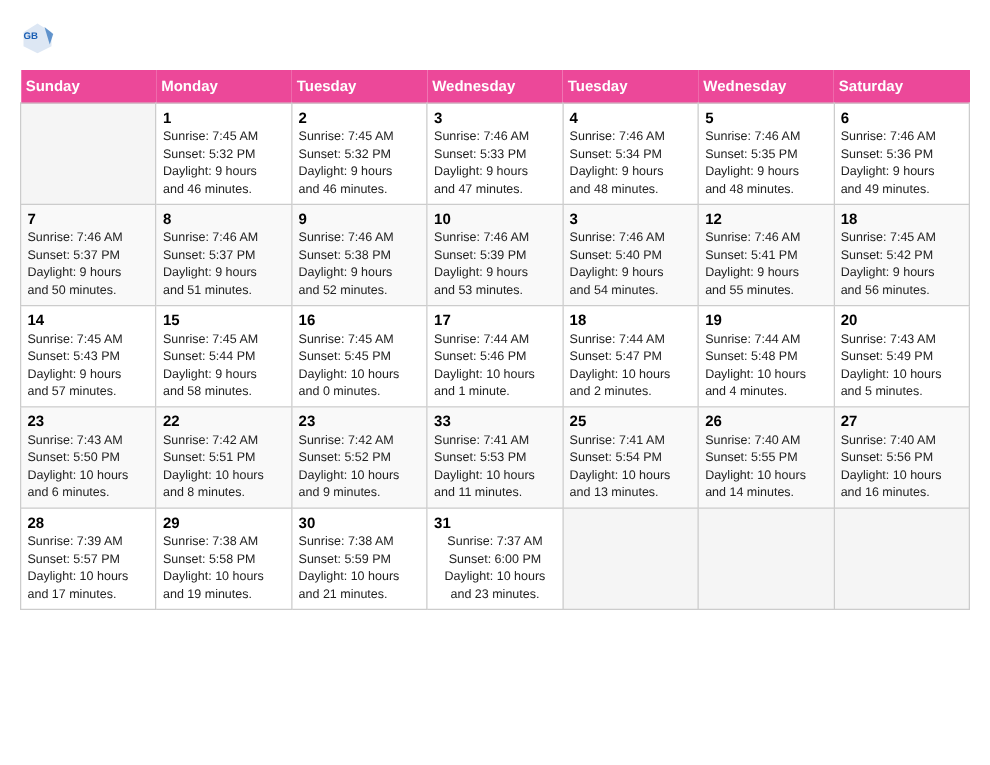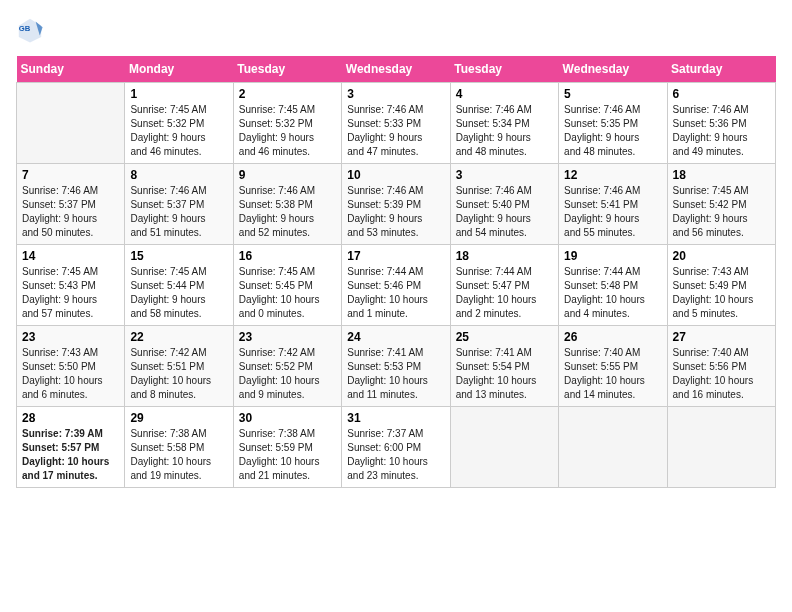--- a/index.html
+++ b/index.html
@@ -267,21 +267,21 @@
 and 8 minutes.</div>
         </td>
         <td>
           <div class="day-num">23</div>
           <div class="day-info" style="white-space: pre-line;">Sunrise: 7:42 AM
 Sunset: 5:52 PM
 Daylight: 10 hours
 and 9 minutes.</div>
         </td>
         <td>
-          <div class="day-num">24</div>
+          <div class="day-num">33</div>
           <div class="day-info" style="white-space: pre-line;">Sunrise: 7:41 AM
 Sunset: 5:53 PM
 Daylight: 10 hours
 and 11 minutes.</div>
         </td>
         <td>
           <div class="day-num">25</div>
           <div class="day-info" style="white-space: pre-line;">Sunrise: 7:41 AM
 Sunset: 5:54 PM
 Daylight: 10 hours
@@ -298,42 +298,42 @@
           <div class="day-num">27</div>
           <div class="day-info" style="white-space: pre-line;">Sunrise: 7:40 AM
 Sunset: 5:56 PM
 Daylight: 10 hours
 and 16 minutes.</div>
         </td>
       </tr>
       <tr>
         <td>
           <div class="day-num">28</div>
-          <div class="day-info" style="white-space: pre-line; font-weight: bold;">Sunrise: 7:39 AM
+          <div class="day-info" style="white-space: pre-line;">Sunrise: 7:39 AM
 Sunset: 5:57 PM
 Daylight: 10 hours
 and 17 minutes.</div>
         </td>
         <td>
           <div class="day-num">29</div>
           <div class="day-info" style="white-space: pre-line;">Sunrise: 7:38 AM
 Sunset: 5:58 PM
 Daylight: 10 hours
 and 19 minutes.</div>
         </td>
         <td>
           <div class="day-num">30</div>
           <div class="day-info" style="white-space: pre-line;">Sunrise: 7:38 AM
 Sunset: 5:59 PM
 Daylight: 10 hours
 and 21 minutes.</div>
         </td>
         <td>
           <div class="day-num">31</div>
-          <div class="day-info" style="white-space: pre-line;">Sunrise: 7:37 AM
+          <div class="day-info" style="white-space: pre-line; text-align: center;">Sunrise: 7:37 AM
 Sunset: 6:00 PM
 Daylight: 10 hours
 and 23 minutes.</div>
         </td>
         <td class="empty"></td>
         <td class="empty"></td>
         <td class="empty"></td>
       </tr>
     </tbody>
 </table>

